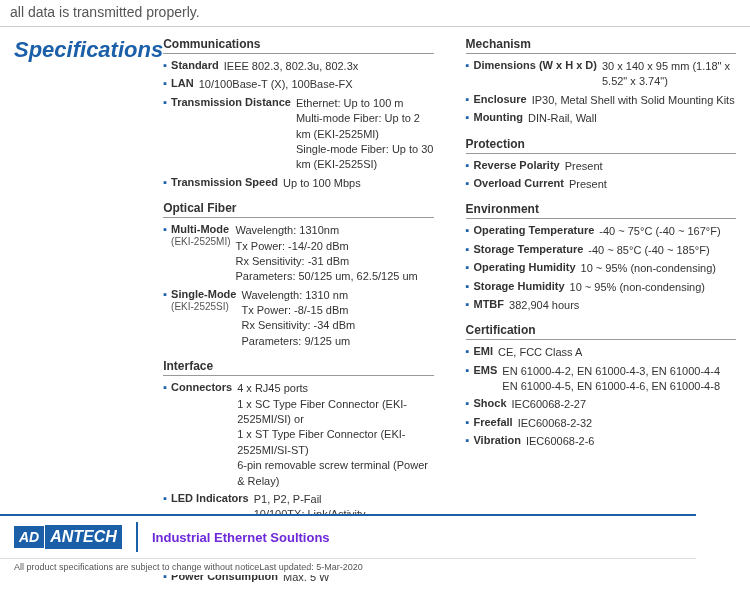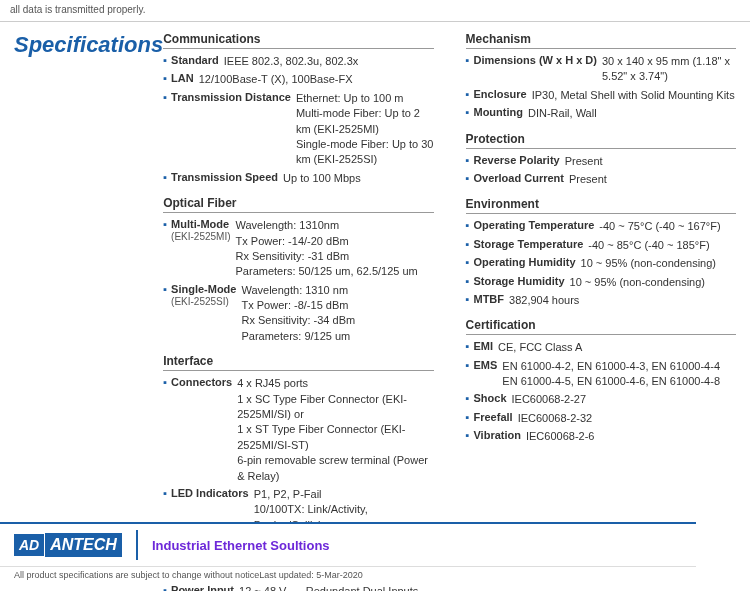--- a/index.html
+++ b/index.html
@@ -6,21 +6,21 @@
     body {
       font-family: Arial, Helvetica, sans-serif;
       font-size: 11px;
       color: #333;
       background: #fff;
       width: 750px;
       min-height: 591px;
     }
 
     .top-note {
-      font-size: 10px;
+      font-size: 14px;
       color: #555;
       padding: 4px 10px 6px 10px;
       border-bottom: 1px solid #ccc;
     }
 
     .main-content {
       padding: 10px 14px 10px 14px;
       display: flex;
       flex-direction: row;
     }
@@ -140,21 +140,21 @@
       <div class="section-title">Communications</div>
       <div>
         <div class="spec-row">
           <span class="bullet">▪</span>
           <span class="label">Standard</span>
           <span class="spec-value">IEEE 802.3, 802.3u, 802.3x</span>
         </div>
         <div class="spec-row">
           <span class="bullet">▪</span>
           <span class="label">LAN</span>
-          <span class="spec-value">12/100Base-T (X), 100Base-FX</span>
+          <span class="spec-value">10/100Base-T (X), 100Base-FX</span>
         </div>
         <div class="spec-row">
           <span class="bullet">▪</span>
           <span class="label">Transmission Distance</span>
           <span class="spec-value">Ethernet: Up to 100 m<br>Multi-mode Fiber: Up to 2 km (EKI-2525MI)<br>Single-mode Fiber: Up to 30 km (EKI-2525SI)</span>
         </div>
         <div class="spec-row">
           <span class="bullet">▪</span>
           <span class="label">Transmission Speed</span>
           <span class="spec-value">Up to 100 Mbps</span>
@@ -306,21 +306,21 @@
           <span class="bullet">▪</span>
           <span class="label">Vibration</span>
           <span class="spec-value">IEC60068-2-6</span>
         </div>
       </div>
 
     </div>
   </div>
 </div>
 
-<div style="position: fixed; bottom: 8px; left: 0; width: 696px; background: #fff;">
+<div style="position: fixed; bottom: 16px; left: 0; width: 696px; background: #fff;">
   <div class="footer">
     <div class="footer-logo">
       <span style="background:#1a5fa8; color:#fff; font-size:14px; font-weight:bold; padding:3px 5px; font-style:italic;">AD</span>
         <span style="background:#1a5fa8; color:#fff; font-size:16px; font-weight:bold; padding:3px 5px; font-style:italic; border-left: 1px solid #fff;">ANTECH</span>
     </div>
     <div class="footer-divider"></div>
     <span class="footer-tagline">Industrial Ethernet Soultions</span>
   </div>
   <div class="footer-bottom">
     <span>All product specifications are subject to change without notice</span>

